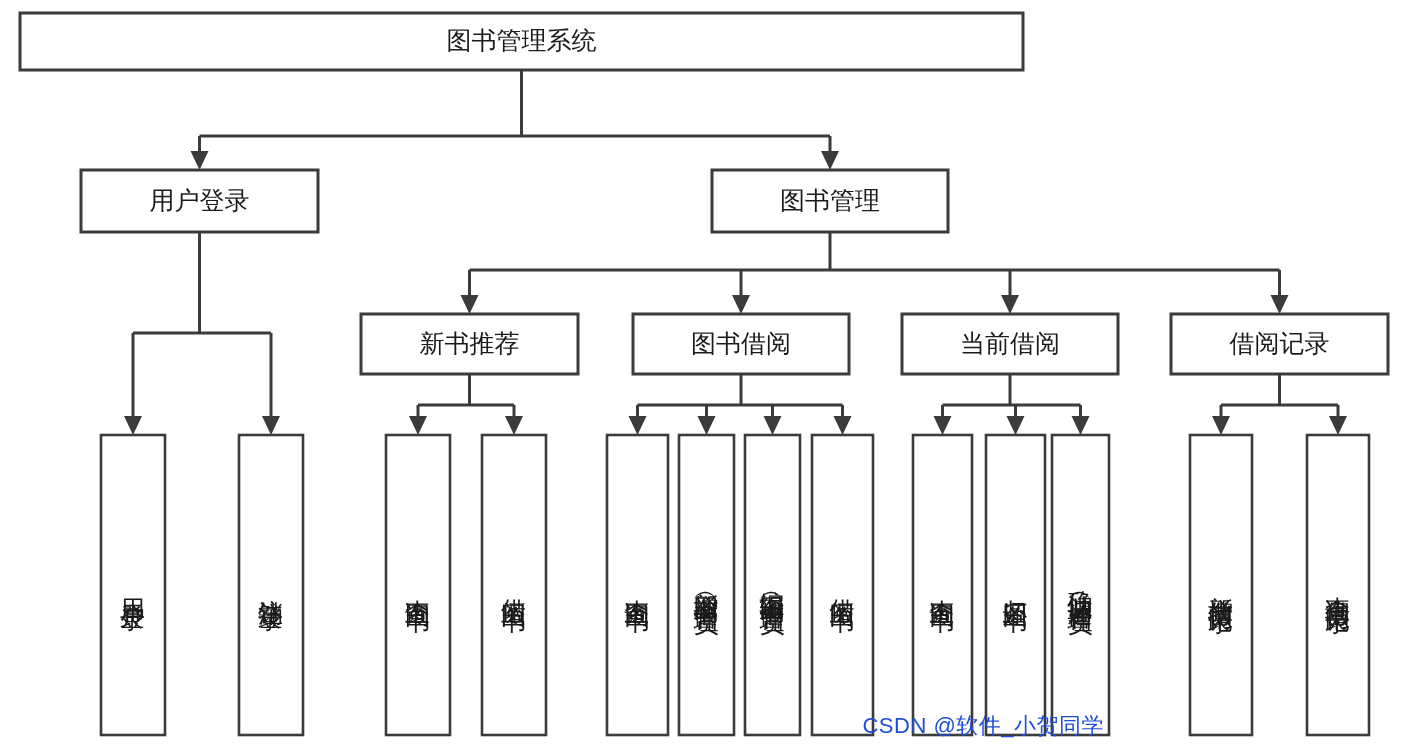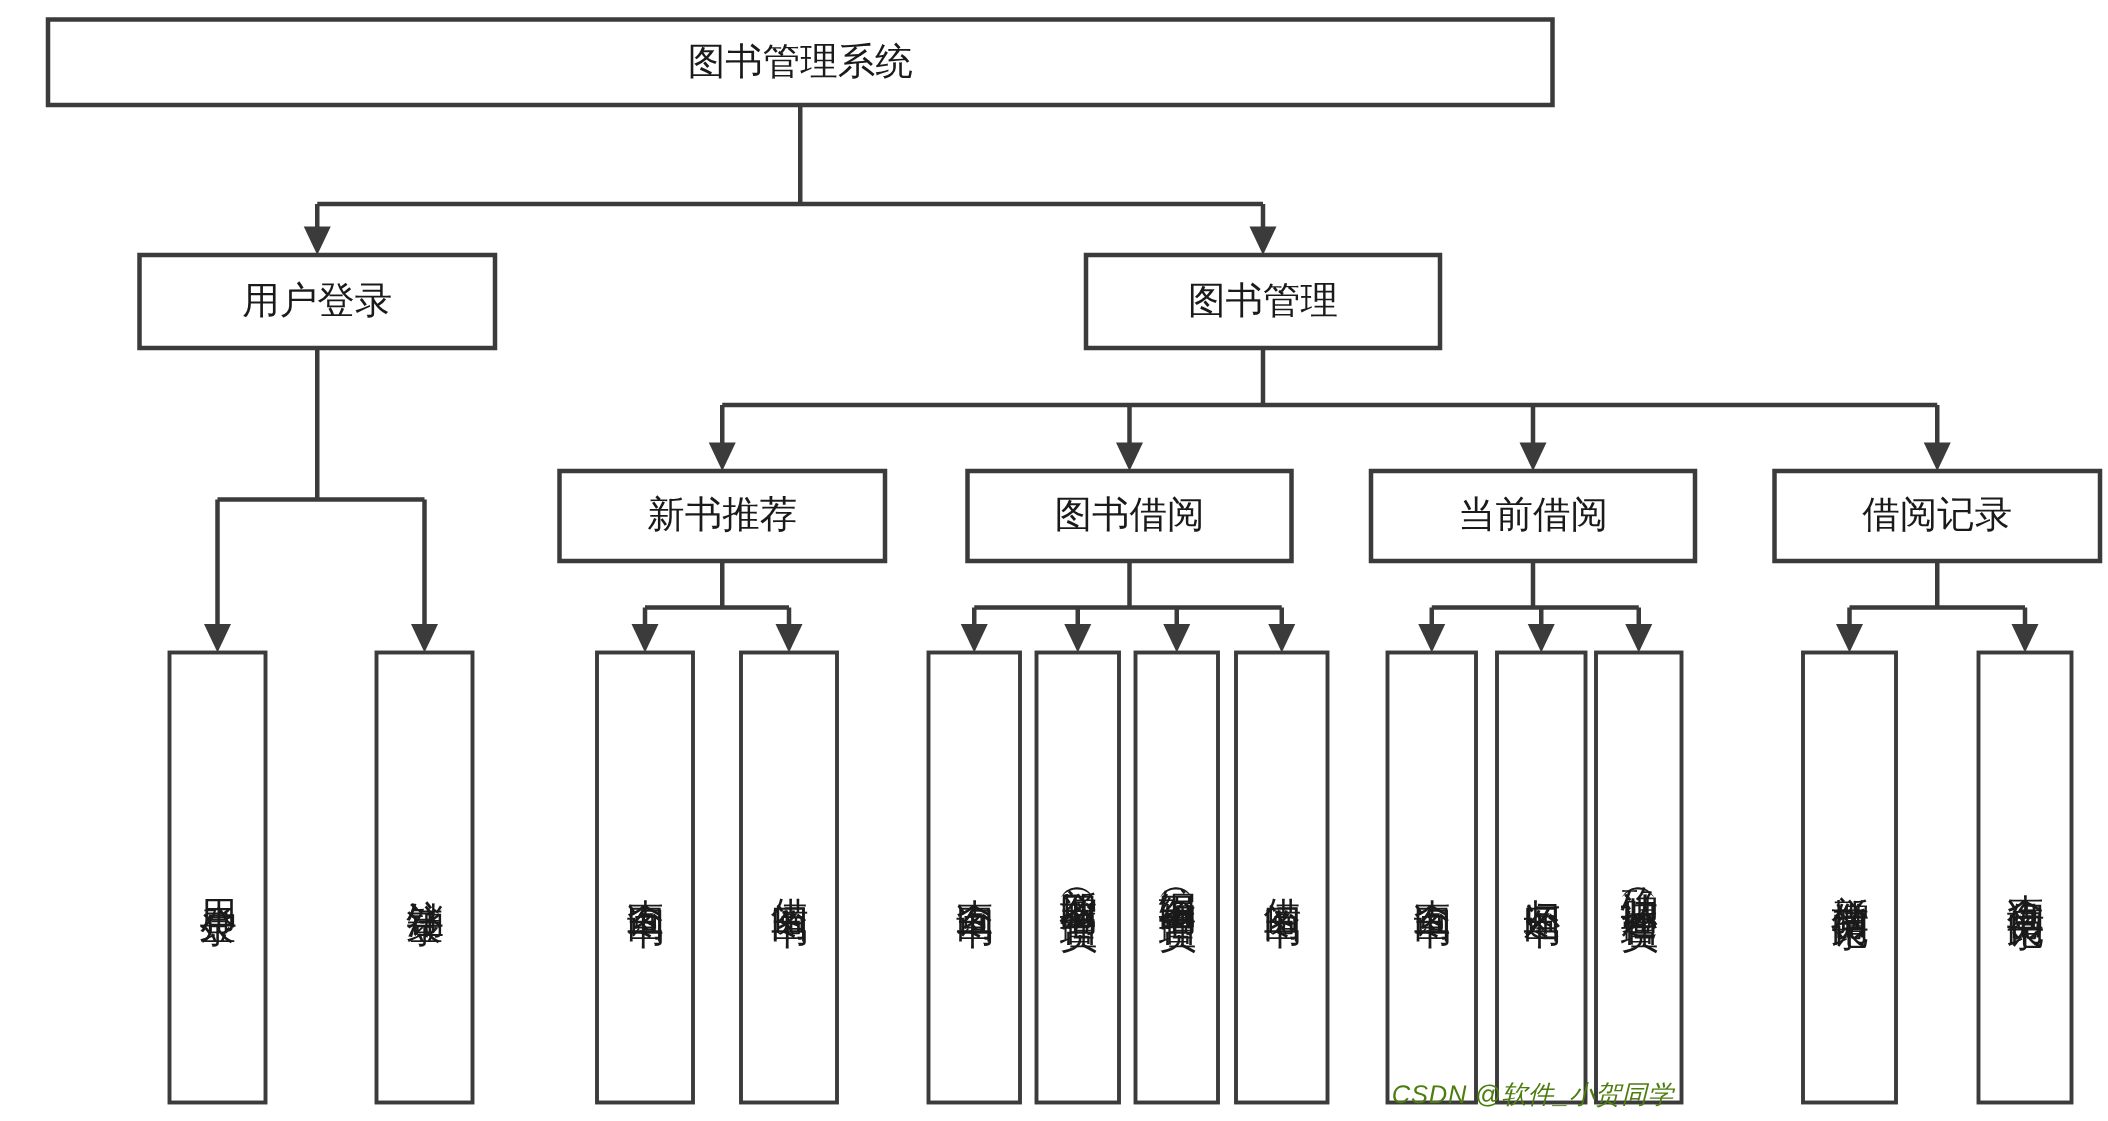--- a/index.html
+++ b/index.html
@@ -13,21 +13,20 @@
     font-family: "Liberation Sans", "DejaVu Sans", sans-serif;
     overflow: hidden;
     position: relative;
   }
   #diagram-root {
     position: absolute;
     left: 0;
     top: 0;
     width: 1116px;
     height: 747px;
-    padding-left: 12px;
   }
   svg#flow {
     display: block;
     width: 1405px;
     height: 747px;
   }
   .node-rect {
     fill: #ffffff;
     stroke: #3b3b3b;
     stroke-width: 3;
@@ -58,26 +57,25 @@
     font-size: 25px;
     text-anchor: middle;
     writing-mode: vertical-rl;
     letter-spacing: 3px;
   }
   .watermark {
     position: absolute;
     right: 12px;
     bottom: 6px;
     font-family: "Liberation Sans", "DejaVu Sans", sans-serif;
-    font-size: 17px;
-    color: #4d7c0f;
+    font-size: 22px;
+    color: #1d4ed8;
     letter-spacing: 0.5px;
     white-space: nowrap;
     pointer-events: none;
-    font-style: italic;
   }
 </style>
 </head>
 <body>
 
 <div id="diagram-root">
   <svg id="flow" viewBox="0 0 1405 747" xmlns="http://www.w3.org/2000/svg">
 
     <g id="connectors">
         <line x1="521.5" y1="70" x2="521.5" y2="136" class="connector"></line>

